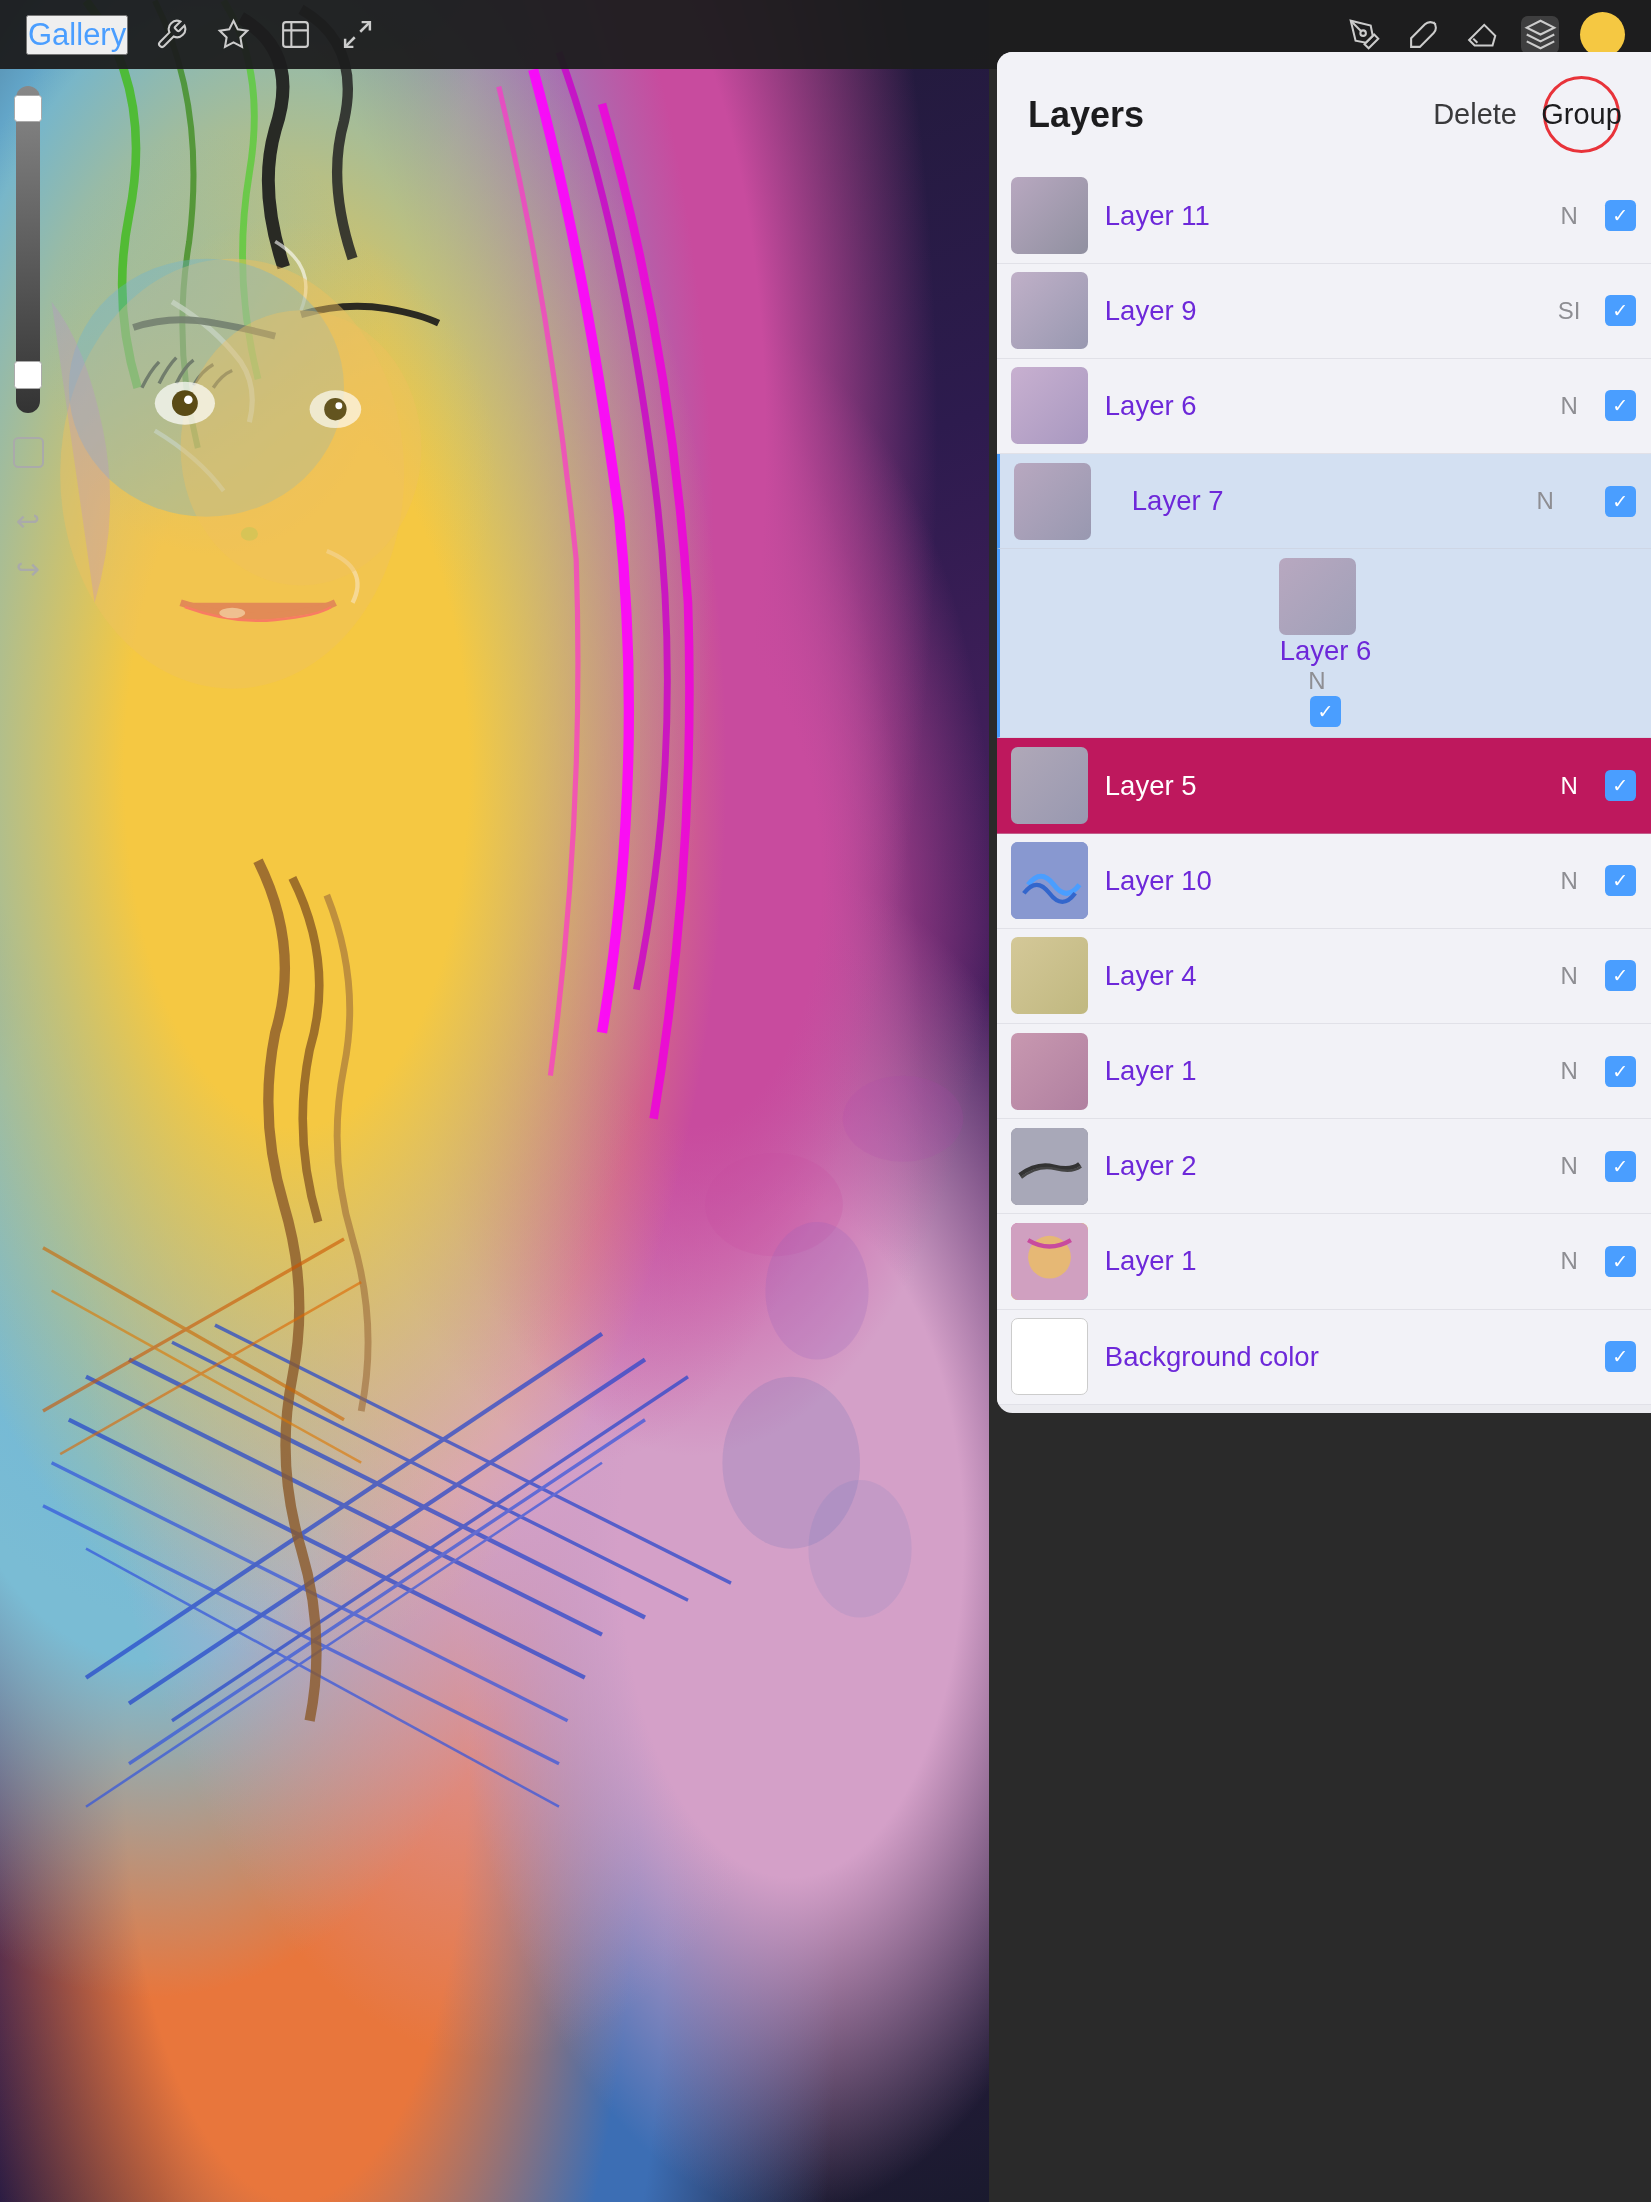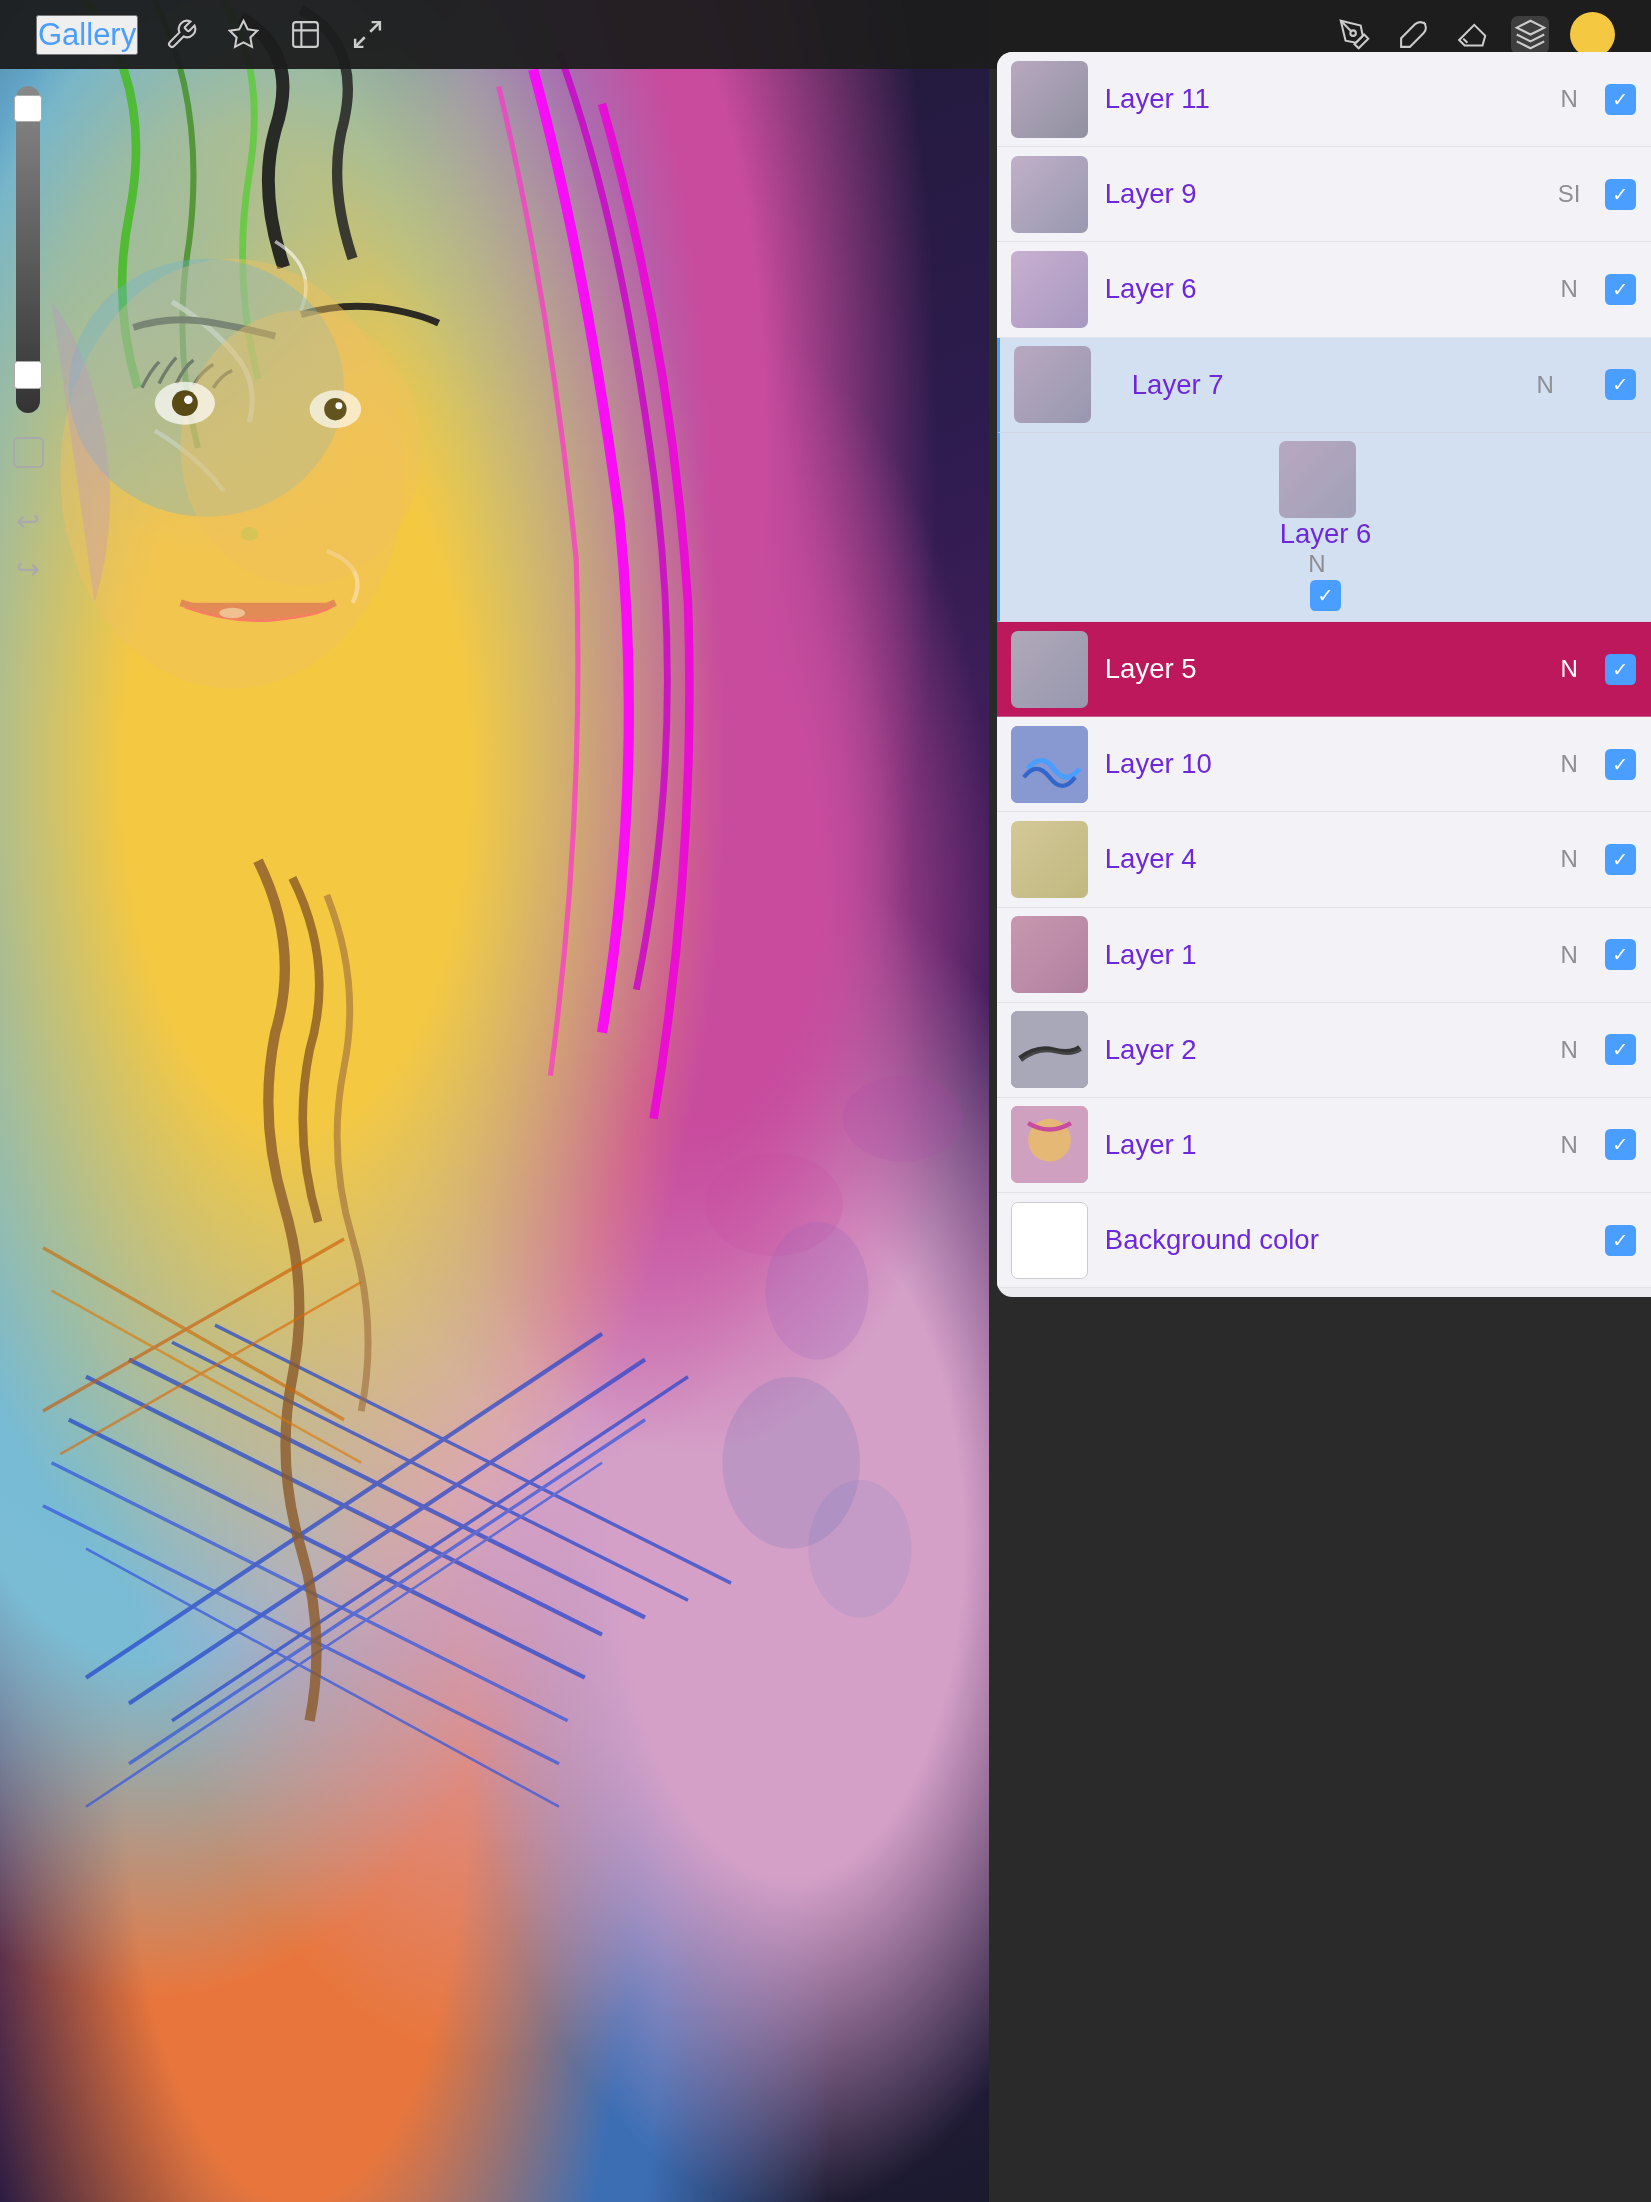--- a/index.html
+++ b/index.html
@@ -49,21 +49,21 @@
 
     
     .toolbar {
       position: absolute;
       top: 0; left: 0; right: 0;
       height: 69px;
       background: rgba(28, 28, 30, 0.95);
       display: flex;
       align-items: center;
       justify-content: space-between;
-      padding: 0 36px;
+      padding: 0 26px;
       z-index: 100;
     }
 
     .toolbar-left {
       display: flex;
       align-items: center;
       gap: 24px;
     }
 
     .toolbar-right {
@@ -507,20 +507,27 @@
     </div>
     <div class="checkbox-icon"></div>
   </div>
   <div class="undo-redo">
     <div class="tool-icon" style="color:#aaa; font-size:29px;">↩</div>
     <div class="tool-icon" style="color:#aaa; font-size:29px;">↪</div>
   </div>
 </div>
 
 <div class="layers-panel">
+  <div class="layers-header">
+    <span class="layers-title">Layers</span>
+    <div class="header-actions">
+      <span class="delete-btn">Delete</span>
+      <div class="group-btn">Group</div>
+    </div>
+  </div>
 
   <div id="layers-list">
       <div class="layer-row">
         <div class="layer-thumb thumb-layer11"></div>
         <span class="layer-name">Layer 11</span>
         <span class="layer-blend">N</span>
         <div class="layer-checkbox">
           <div class="checkbox-checked">✓</div>
         </div>
       </div>

